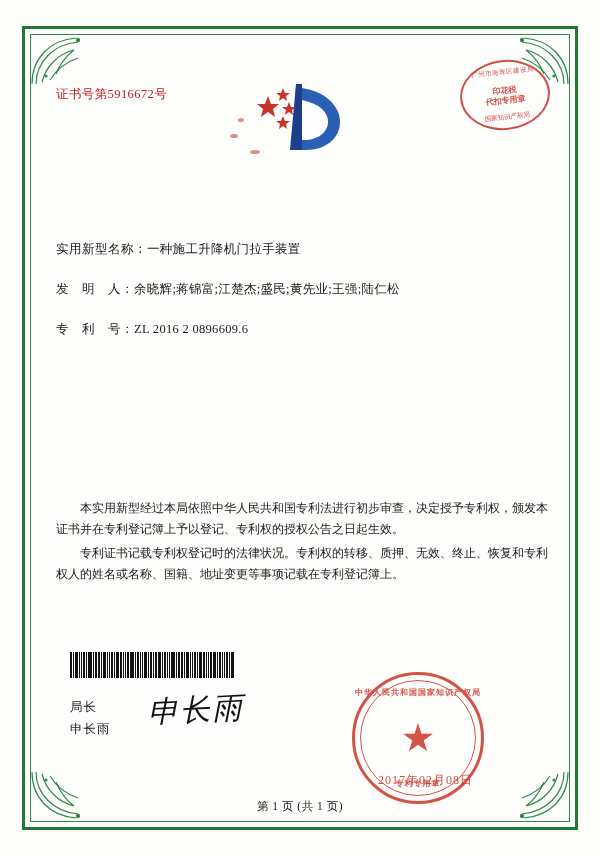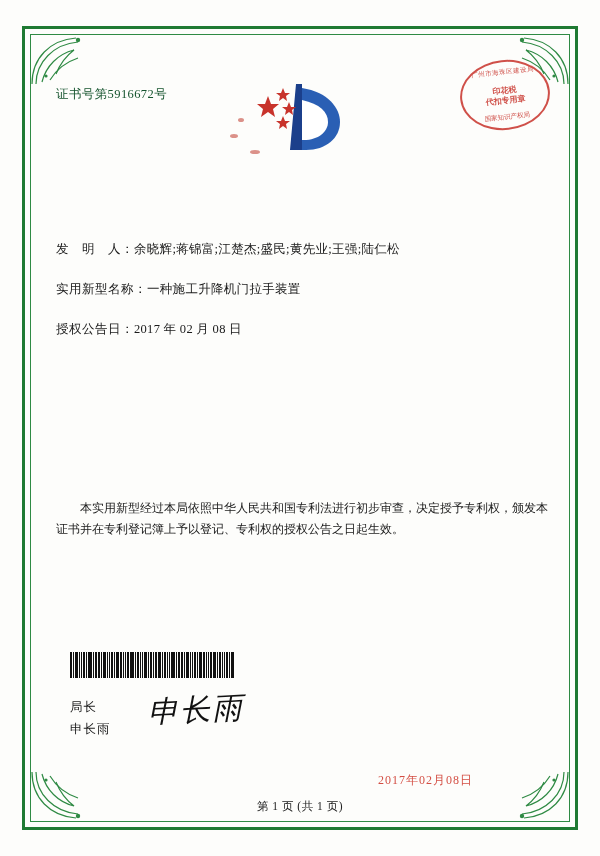--- a/index.html
+++ b/index.html
@@ -54,21 +54,21 @@
   .corner.bl { left: 26px; bottom: 30px; transform: scaleY(-1); }
   .corner.br { right: 26px; bottom: 30px; transform: scale(-1,-1); }
 
   
   .cert-number {
     position: absolute;
     left: 56px;
     top: 86px;
     font-size: 12.5px;
     letter-spacing: 0.4px;
-    color: #14532d;
+    color: #b91c1c;
     font-family: "Liberation Serif", serif;
   }
 
   .logo {
     position: absolute;
     left: 244px;
     top: 78px;
     width: 112px;
     height: 78px;
   }
@@ -337,32 +337,33 @@
 
   <div class="stamp-top">
     <div class="st-arc">广州市海珠区建设局</div>
     <div class="st-mid">印花税<br>代扣专用章</div>
     <div class="st-bot">国家知识产权局</div>
   </div>
 
 
   <div class="fields">
     <div class="field-row">
+      <span class="field-label">实用新型名称：</span><span class="field-value">一种施工升降机门拉手装置</span>
+    </div>
+    <div class="field-row">
       <span class="field-label">发　明　人：</span><span class="field-value">余晓辉;蒋锦富;江楚杰;盛民;黄先业;王强;陆仁松</span>
     </div>
     <div class="field-row">
-      <span class="field-label">实用新型名称：</span><span class="field-value">一种施工升降机门拉手装置</span>
-    </div>
-    <div class="field-row">
-      <span class="field-label">授权公告日：</span><span class="field-value">2017 年 02 月 08 日</span>
+      <span class="field-label">专　利　号：</span><span class="field-value">ZL 2016 2 0896609.6</span>
     </div>
   </div>
 
   <div class="body-text">
     <p>本实用新型经过本局依照中华人民共和国专利法进行初步审查，决定授予专利权，颁发本证书并在专利登记簿上予以登记、专利权的授权公告之日起生效。</p>
+    <p>专利证书记载专利权登记时的法律状况。专利权的转移、质押、无效、终止、恢复和专利权人的姓名或名称、国籍、地址变更等事项记载在专利登记簿上。</p>
   </div>
 
   <div class="barcode">
     <i style="width:2px"></i>
       <i style="width:1px"></i>
       <i style="width:3px"></i>
       <i style="width:1px"></i>
     <i style="width:1px"></i>
       <i style="width:2px"></i>
       <i style="width:1px"></i>
@@ -420,17 +421,23 @@
       <i style="width:1px"></i>
       <i style="width:3px"></i>
   </div>
 
   <div class="sig-block">
     <div>局长</div>
     <div>申长雨</div>
   </div>
   <div class="sig-script">申长雨</div>
 
+  <div class="seal">
+    <div class="ring"></div>
+    <div class="seal-arc-top">中华人民共和国国家知识产权局</div>
+    <div class="seal-star">★</div>
+    <div class="seal-arc-bottom">专利专用章</div>
+  </div>
   <div class="seal-date">2017年02月08日</div>
 
   <div class="footer">第 1 页 (共 1 页)</div>
 
 </div>
 
 </body></html>

